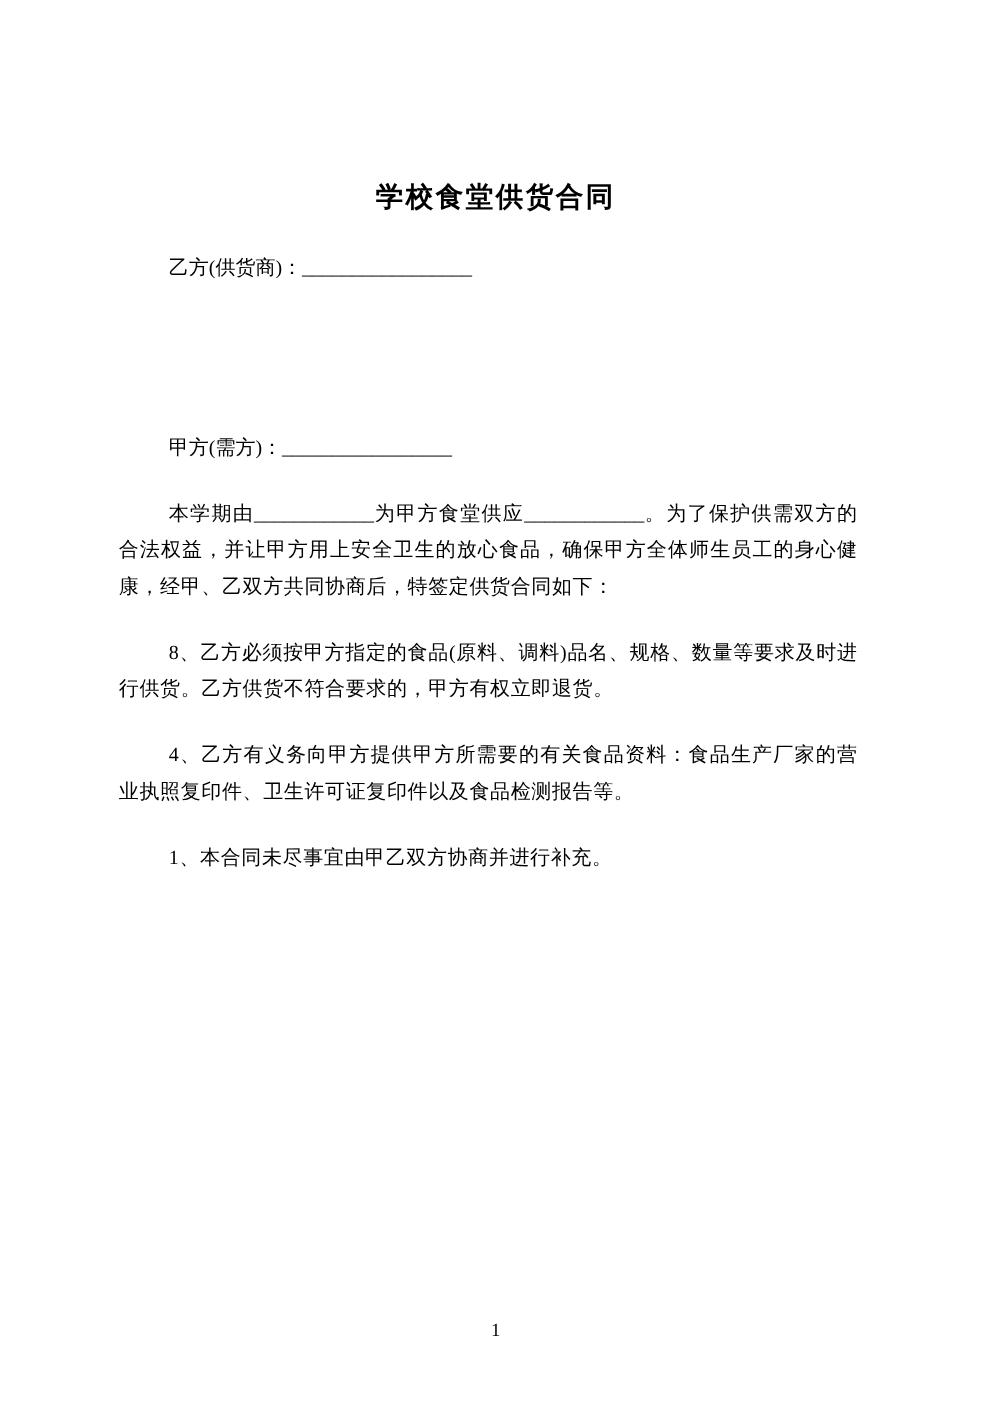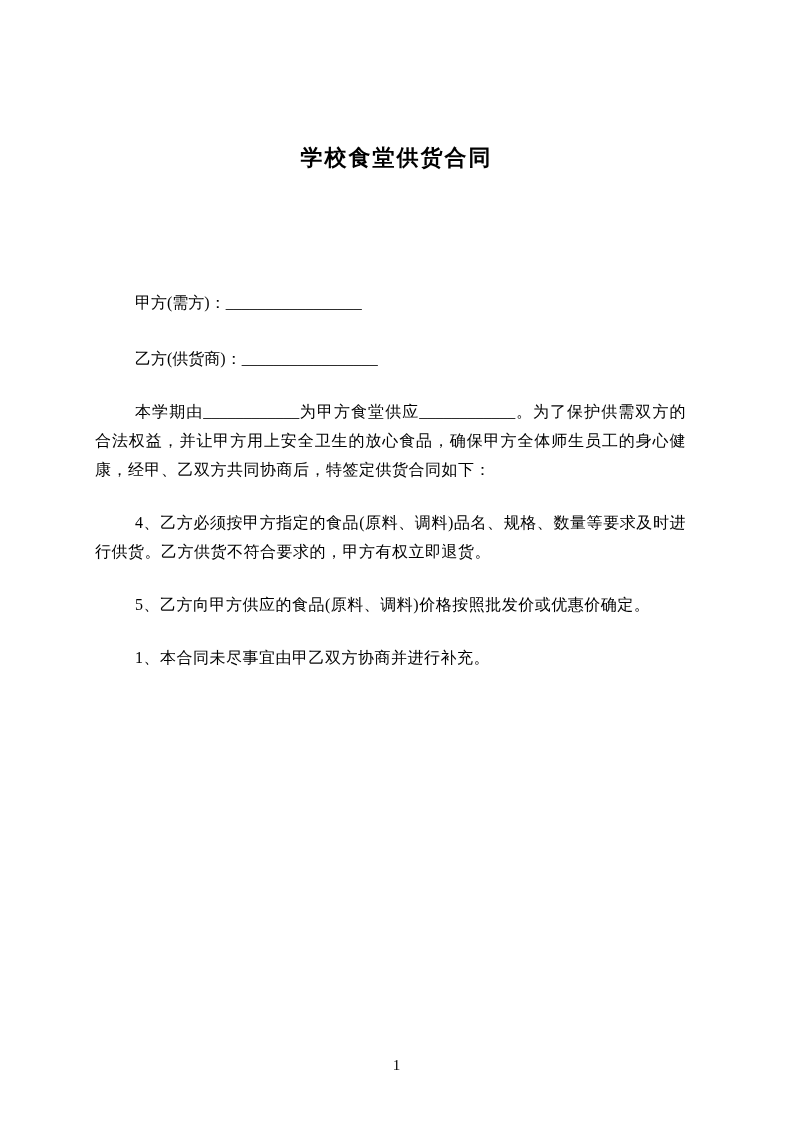--- a/index.html
+++ b/index.html
@@ -58,25 +58,25 @@
     line-height: 18px;
   }
 </style>
 </head>
 <body>
 
 <div class="page">
 
   <h1 class="doc-title">学校食堂供货合同</h1>
 
+  <p class="party-line party-b"><span>乙方(供货商)：</span><span class="blank">_________________</span></p>
+
   <p class="party-line party-a"><span>甲方(需方)：</span><span class="blank">_________________</span></p>
-
-  <p class="party-line party-b"><span>乙方(供货商)：</span><span class="blank">_________________</span></p>
 
   <p class="para"><span>本学期由</span><span class="blank">____________</span><span>为甲方食堂供应</span><span class="blank">____________</span><span>。为了保护供需双方的合法权益，并让甲方用上安全卫生的放心食品，确保甲方全体师生员工的身心健康，经甲、乙双方共同协商后，特签定供货合同如下：</span></p>
 
-  <p class="para">4、乙方必须按甲方指定的食品(原料、调料)品名、规格、数量等要求及时进行供货。乙方供货不符合要求的，甲方有权立即退货。</p>
-  <p class="para">5、乙方向甲方供应的食品(原料、调料)价格按照批发价或优惠价确定。</p>
+  <p class="para">8、乙方必须按甲方指定的食品(原料、调料)品名、规格、数量等要求及时进行供货。乙方供货不符合要求的，甲方有权立即退货。</p>
+  <p class="para">4、乙方有义务向甲方提供甲方所需要的有关食品资料：食品生产厂家的营业执照复印件、卫生许可证复印件以及食品检测报告等。</p>
   <p class="para">1、本合同未尽事宜由甲乙双方协商并进行补充。</p>
 
   <div class="page-number">1</div>
 
 </div>
 
 </body></html>

